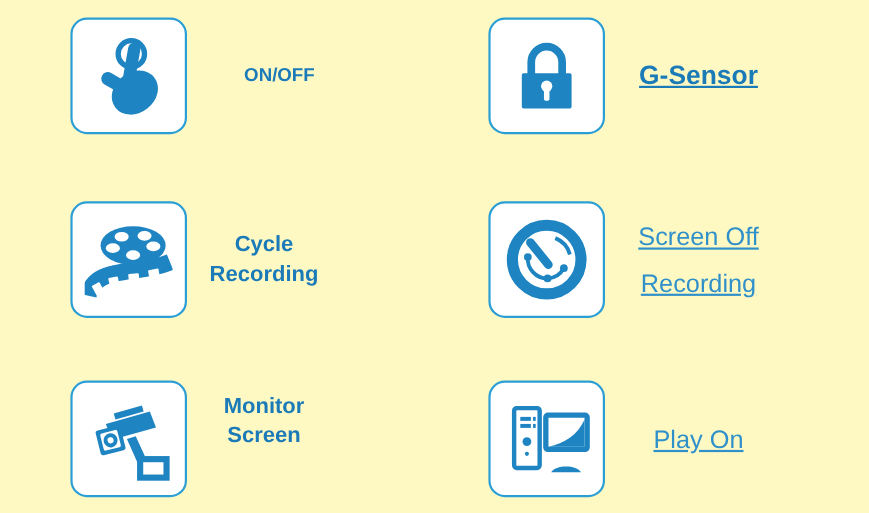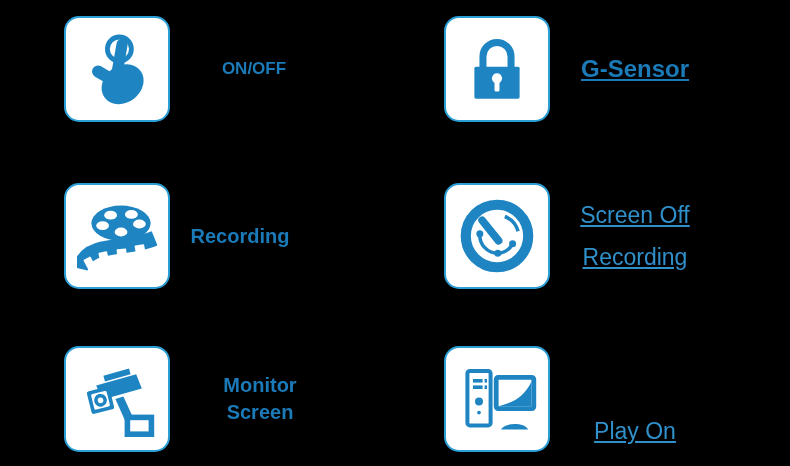--- a/index.html
+++ b/index.html
@@ -5,21 +5,21 @@
   html, body {
     margin: 0;
     padding: 0;
     background: #ffffff;
     font-family: "Liberation Sans", sans-serif;
   }
   .stage {
     position: relative;
     width: 790px;
     height: 466px;
-    background: #000000;
+    background: #fef9c3;
     overflow: hidden;
   }
   .cell { position: absolute; }
   .icon-box {
     position: absolute;
     width: 102px;
     height: 102px;
     border: 2px solid var(--box-border, #2b9ed6);
     border-radius: 15px;
     background: #ffffff;
@@ -117,20 +117,21 @@
         <path d="M4 91 C7 77 18 69 33 66 C55 61 75 62 97 53" fill="none" stroke="currentColor" stroke-width="19"></path>
         <g fill="#ffffff">
           <rect x="10" y="77" width="10" height="13" rx="1" transform="rotate(-28 15 83)"></rect>
           <rect x="28" y="70" width="11" height="14" rx="1" transform="rotate(-12 33 77)"></rect>
           <rect x="50" y="66" width="12" height="14" rx="1" transform="rotate(-5 56 73)"></rect>
           <rect x="73" y="61" width="12" height="14" rx="1" transform="rotate(-10 79 68)"></rect>
         </g>
       </svg>
     </div>
     <div class="label t-bold" style="left:170px; top:183px; width:140px;">
+      <span class="label-line">Cycle</span>
       <span class="label-line">Recording</span>
     </div>
   </div>
 
   <div class="cell">
     <div class="icon-box" style="left:444px; top:183px;">
       <svg width="78" height="78" viewBox="0 0 100 100">
         <circle cx="50" cy="50" r="40" fill="none" stroke="currentColor" stroke-width="13"></circle>
         <line x1="52" y1="56" x2="31" y2="30" stroke="currentColor" stroke-width="10" stroke-linecap="round"></line>
         <path d="M28 47 A23 23 0 0 0 51 72 A23 23 0 0 0 70 60" fill="none" stroke="currentColor" stroke-width="4.5"></path>
@@ -158,21 +159,21 @@
         </g>
         <g transform="rotate(-14 30 52)">
           <rect x="15" y="37" width="29" height="29" rx="3" fill="currentColor"></rect>
           <rect x="19.5" y="41.5" width="20" height="20" rx="2" fill="#ffffff"></rect>
           <circle cx="29.5" cy="51.5" r="8" fill="currentColor"></circle>
           <circle cx="29.5" cy="51.5" r="3.5" fill="#ffffff"></circle>
         </g>
         <rect x="63" y="73" width="30" height="21" fill="none" stroke="currentColor" stroke-width="7"></rect>
       </svg>
     </div>
-    <div class="label t-bold" style="left:170px; top:346px; width:140px;padding-left:20px;">
+    <div class="label t-bold" style="left:170px; top:330px; width:140px;">
       <span class="label-line">Monitor</span>
       <span class="label-line">Screen</span>
     </div>
   </div>
 
   <div class="cell">
     <div class="icon-box" style="left:444px; top:346px;">
       <svg width="80" height="80" viewBox="0 0 100 100">
         <rect x="13" y="15" width="29" height="68" rx="3" fill="none" stroke="currentColor" stroke-width="5"></rect>
         <g fill="currentColor">
@@ -183,18 +184,18 @@
           <circle cx="27.5" cy="53" r="5"></circle>
           <circle cx="27.5" cy="67" r="2.3"></circle>
         </g>
         <rect x="49" y="23" width="47" height="39" rx="2.5" fill="none" stroke="currentColor" stroke-width="6"></rect>
         <g fill="currentColor">
           <path d="M52 59 L93 59 L93 28 C85 46 70 55 52 59 Z"></path>
           <path d="M55 88 C60 79 84 79 89 88 Z"></path>
         </g>
       </svg>
     </div>
-    <div class="label t-reg" style="left:550px; top:346px; width:170px;justify-content:flex-end;">
+    <div class="label t-reg" style="left:550px; top:346px; width:170px;">
       <span class="label-line">Play On</span>
     </div>
   </div>
 
 </div>
 
 </body></html>

